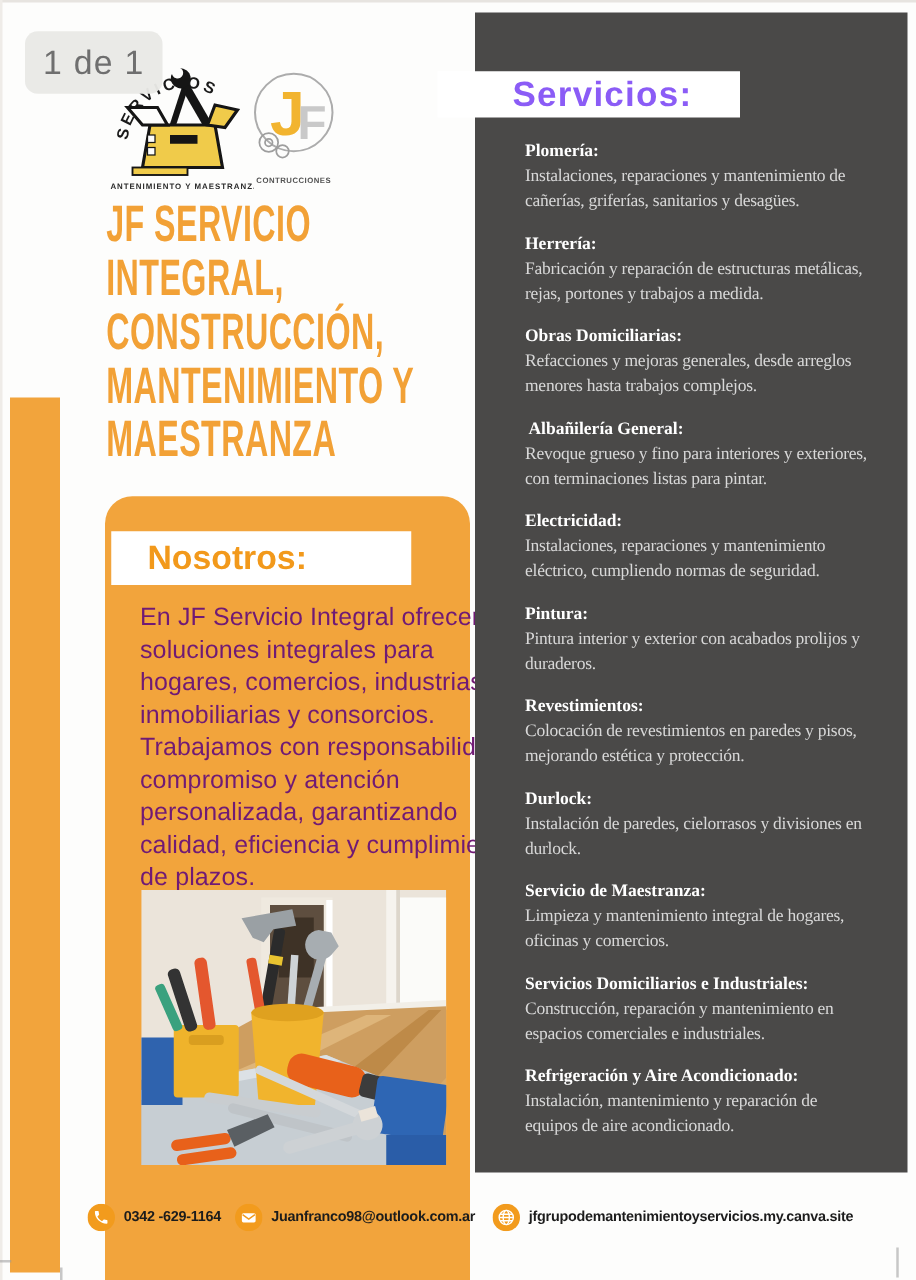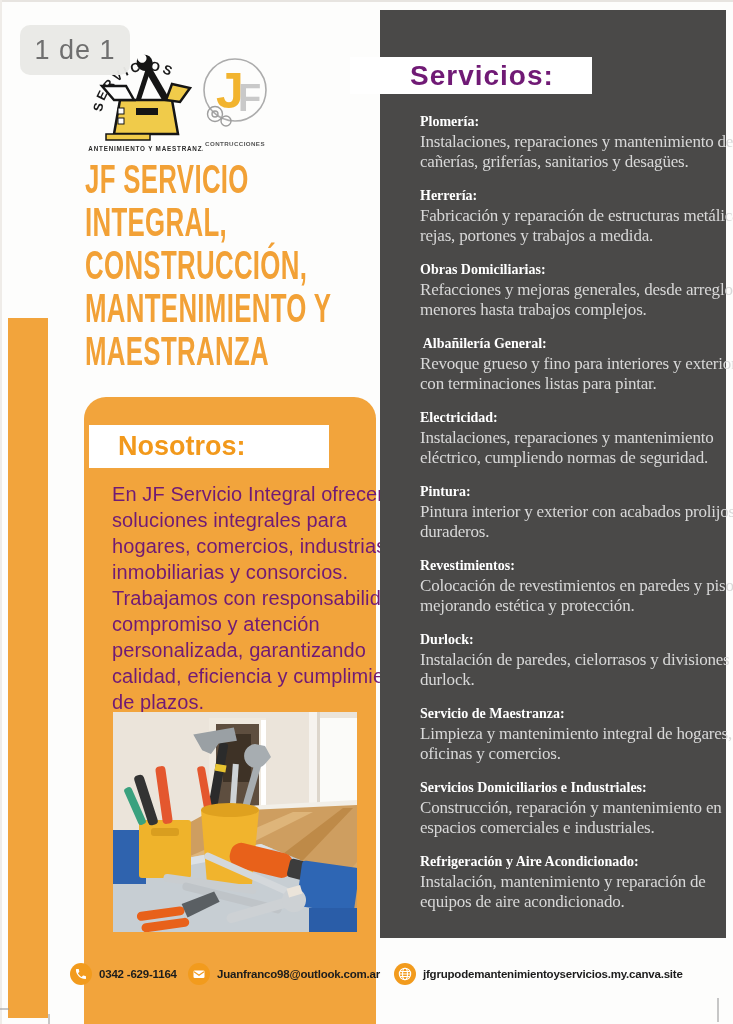--- a/index.html
+++ b/index.html
@@ -42,26 +42,26 @@
   .nosotros-text{
     position:absolute;left:28px;top:84px;
     color:#701a75;font-size:20px;line-height:26px;white-space:pre;letter-spacing:0.1px;
   }
   .photo{position:absolute;left:29px;top:315px;width:244px;height:220px;}
 
   
   .dark-panel{position:absolute;left:380px;top:10px;width:346px;height:928px;background:#4A4948;}
   .servicios-box{position:absolute;left:-30px;top:47px;width:242px;height:37px;background:#FFFFFF;}
   .servicios-box .hd{
-    color:#701a75;font-size:28px;font-weight:bold;line-height:37px;padding-left:60px;letter-spacing:1px;
+    color:#8b5cf6;font-size:28px;font-weight:bold;line-height:37px;padding-left:60px;letter-spacing:1px;
   }
   .svc-list{position:absolute;left:40px;top:101px;width:300px;font-family:Liberation Serif, serif;}
   .svc{margin-bottom:13px;}
   .svc-name{color:#FFFFFF;font-size:14px;font-weight:bold;line-height:21px;white-space:pre;}
-  .svc-desc{color:#D8D8D8;font-size:17px;line-height:20px;white-space:pre;letter-spacing:-0.2px;}
+  .svc-desc{color:#D8D8D8;font-size:14px;line-height:20px;white-space:pre;letter-spacing:-0.2px;}
 
   
   .footer-item{position:absolute;top:963px;display:flex;align-items:center;gap:7px;}
   .fi-phone{left:70px;}
   .fi-email{left:188px;text-align:right;}
   .fi-web{left:394px;}
   .footer-item .txt{
     color:#1C1C1C;font-size:11.5px;font-weight:bold;white-space:nowrap;letter-spacing:-0.2px;
   }
   .cicon{width:22px;height:22px;flex:0 0 auto;}

